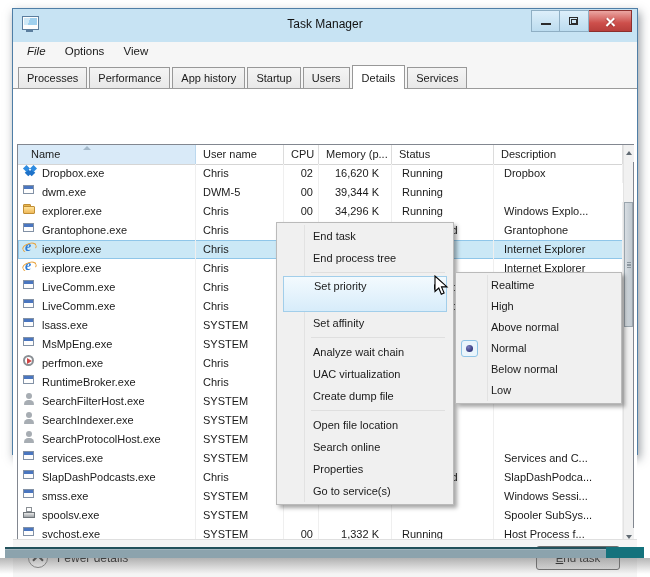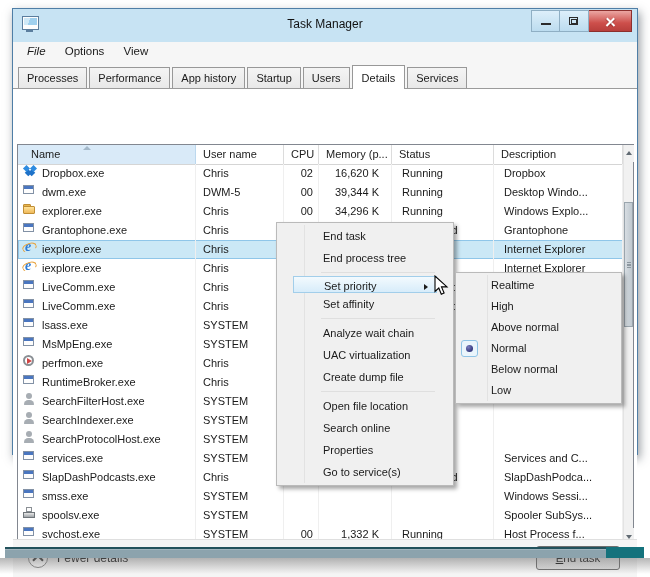--- a/index.html
+++ b/index.html
@@ -105,26 +105,26 @@
   .chev-circle{width:18px;height:18px;border:1px solid #8a8a8a;border-radius:50%;position:relative;margin-right:9px;background:#fdfdfd;}
   .chev-circle::before{content:'';position:absolute;left:5px;top:7px;width:6px;height:6px;
         border-top:2px solid #3a3a3a;border-left:2px solid #3a3a3a;transform:rotate(45deg);}
   .endtask-btn{position:absolute;right:17px;top:6px;width:84px;height:24px;box-sizing:border-box;
         border:1px solid #707070;border-radius:3px;background:linear-gradient(#f9f9f9,#e0e0e0);
         font-size:11.5px;text-align:center;line-height:22px;}
   .u{text-decoration:underline;}
 
   
   .ctx-menu{position:absolute;left:276px;top:222px;width:178px;box-sizing:border-box;background:#f0f0f0;
-        border:1px solid #bababa;padding:2px 14px;box-shadow:3px 3px 4px rgba(0,0,0,.35);z-index:10;font-size:11px;}
+        border:1px solid #bababa;padding:2px 4px;box-shadow:3px 3px 4px rgba(0,0,0,.35);z-index:10;font-size:11px;}
   .ctx-menu::before{content:'';position:absolute;left:27px;top:2px;bottom:2px;width:1px;background:#e2e2e2;}
   .ctx-item{height:22px;line-height:22px;padding-left:32px;position:relative;white-space:nowrap;}
   .ctx-item.separator{height:7px;padding:0;
         background:linear-gradient(#dfdfdf,#dfdfdf) no-repeat;background-size:calc(100% - 34px) 1px;background-position:30px 3px;}
-  .ctx-item.highlighted{margin:0 2px;padding-left:30px;border:1px solid #a2ceea;box-sizing:border-box;height:17px;line-height:18px;
+  .ctx-item.highlighted{margin:0 2px;padding-left:30px;border:1px solid #a2ceea;box-sizing:border-box;height:36px;line-height:18px;
         background:linear-gradient(#f3fafe,#d7ecfa);}
   .sub-arrow{position:absolute;right:8px;top:7px;width:0;height:0;
         border-top:3.5px solid transparent;border-bottom:3.5px solid transparent;border-left:4px solid #1a1a1a;}
 
   
   .sub-menu{position:absolute;left:455px;top:272px;width:167px;box-sizing:border-box;background:#f0f0f0;
         border:1px solid #bababa;padding:2px 0;box-shadow:3px 3px 4px rgba(0,0,0,.35);z-index:11;font-size:11px;}
   .sub-menu::before{content:'';position:absolute;left:31px;top:2px;bottom:2px;width:1px;background:#e2e2e2;}
   .sub-item{height:21px;line-height:21px;padding-left:35px;position:relative;white-space:nowrap;}
   .radio-box{position:absolute;left:5px;top:2px;width:17px;height:17px;box-sizing:border-box;
@@ -248,21 +248,20 @@
 
               <div class="prow grid">
                 <div class="cell c-name">
                   <span class="picon" data-icon="item.icon" data-icon-type="app"></span>
                   <span>dwm.exe</span>
                 </div>
                 <div class="cell c-user">DWM-5</div>
                 <div class="cell c-cpu">00</div>
                 <div class="cell c-mem">39,344 K</div>
                 <div class="cell c-status">Running</div>
-                <div class="cell c-desc">Desktop Windo...</div>
               </div>
 
               <div class="prow grid">
                 <div class="cell c-name">
                   <span class="picon" data-icon="item.icon" data-icon-type="folder"></span>
                   <span>explorer.exe</span>
                 </div>
                 <div class="cell c-user">Chris</div>
                 <div class="cell c-cpu">00</div>
                 <div class="cell c-mem">34,296 K</div>

